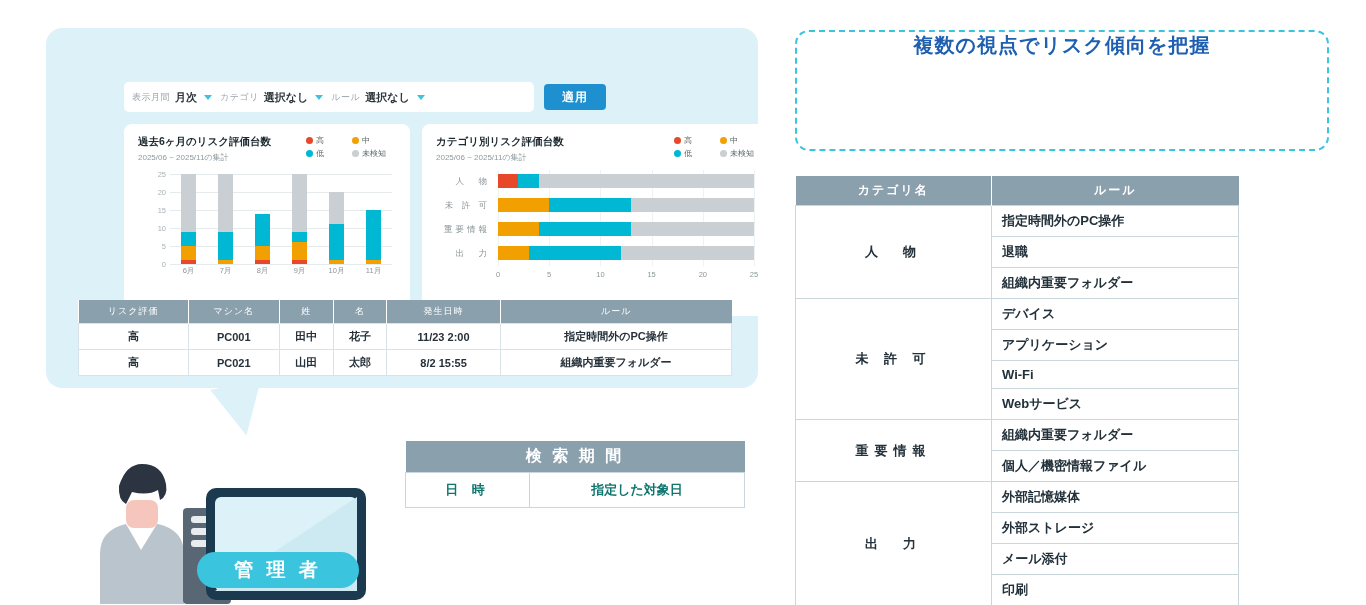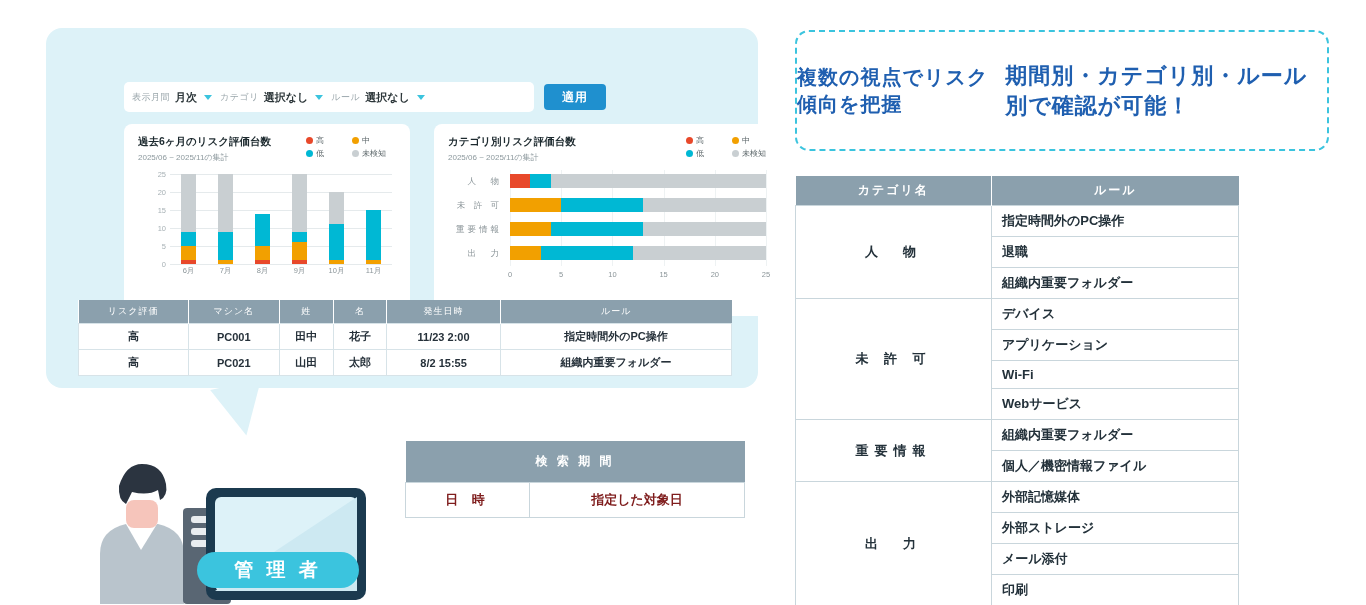--- a/index.html
+++ b/index.html
@@ -66,21 +66,21 @@
     letter-spacing: 1px;
     cursor: pointer;
   }
 
   .card {
     position: absolute;
     background: #ffffff;
     border-radius: 8px;
   }
   #card-monthly { left: 78px; top: 96px; width: 286px; height: 221px; }
-  #card-category { left: 388px; top: 96px; width: 356px; height: 192px; }
+  #card-category { left: 376px; top: 96px; width: 356px; height: 192px; }
 
   .card-title { font-size: 10.5px; font-weight: bold; color: #1d2a2f; }
   .card-sub { font-size: 8px; color: #8c989d; margin-top: 3px; }
   .card-head { position: absolute; left: 14px; top: 11px; }
 
   .legend {
     position: absolute;
     right: 12px; top: 11px;
     display: flex; flex-wrap: wrap;
     width: 92px;
@@ -179,43 +179,43 @@
 
   
   #period-table {
     position: absolute; left: 405px; top: 441px;
     width: 340px;
     border-collapse: collapse;
   }
   #period-table th {
     background: #8ba0ad;
     color: #fff;
-    font-size: 12px;
+    font-size: 16px;
     font-weight: bold;
     letter-spacing: 3px;
-    padding: 12px;
+    padding: 5px;
   }
   #period-table td {
     border: 1px solid #c9d6dc;
     font-size: 13px;
     font-weight: bold;
     text-align: center;
     padding: 8px 4px;
-    color: #7f1d1d;
+    color: #0f766e;
   }
   #period-table td.key { width: 124px; letter-spacing: 5px; }
 
   
   #callout {
     position: absolute;
     left: 795px; top: 30px;
     width: 534px; height: 121px;
     border: 2px dashed #3bc4de;
     border-radius: 14px;
-    display: flex; flex-direction: row;
+    display: flex; flex-direction: column;
     align-items: center; justify-content: flex-start;
     gap: 12px;
   }
   #callout-line1 { font-size: 20px; font-weight: bold; color: #1f5fb0; letter-spacing: 1px; }
   #callout-line2 { font-size: 22px; font-weight: bold; color: #1f5fb0; letter-spacing: 1px; }
 
   #rules-table {
     position: absolute;
     left: 795px; top: 176px;
     width: 444px;
@@ -483,21 +483,20 @@
   <tbody id="period-body">
       <tr>
         <td class="key">日 時</td>
         <td>指定した対象日</td>
       </tr>
     </tbody>
 </table>
 
 <div id="callout">
   <div id="callout-line1">複数の視点でリスク傾向を把握</div>
-  <div id="callout-line2">期間別・カテゴリ別・ルール別で確認が可能！</div>
 </div>
 
 <table id="rules-table">
   <thead>
       <tr id="rules-head">
         <th style="width: 196px;">カテゴリ名</th>
         <th>ルール</th>
       </tr>
     </thead>
   <tbody id="rules-body">

